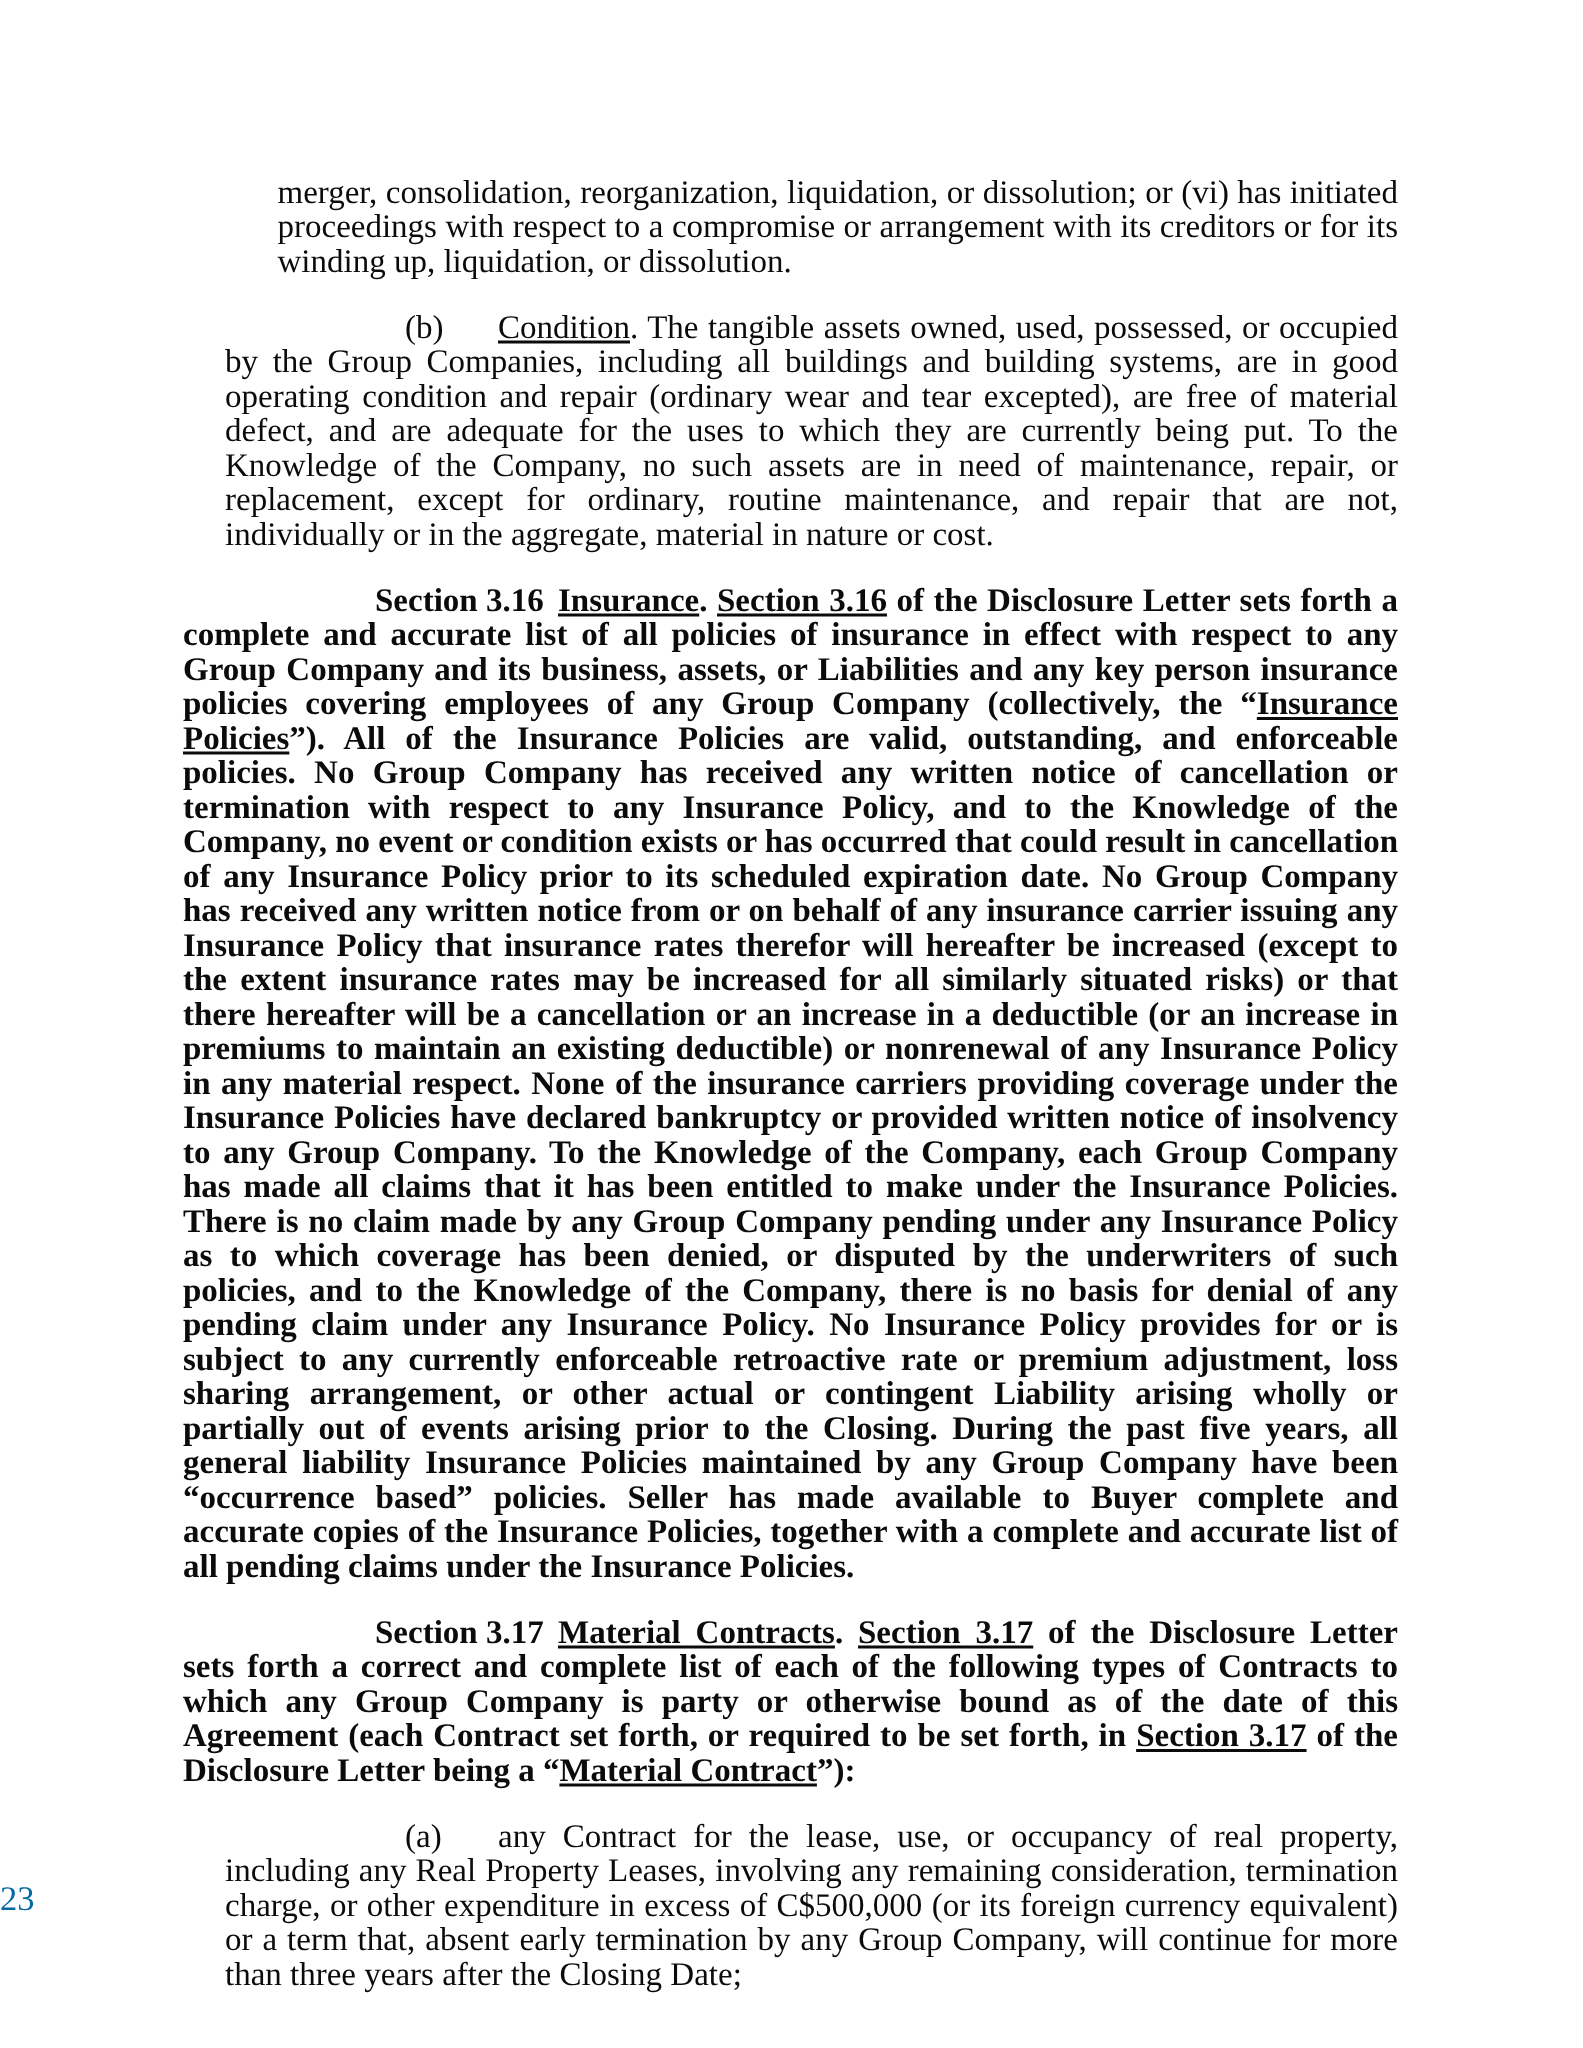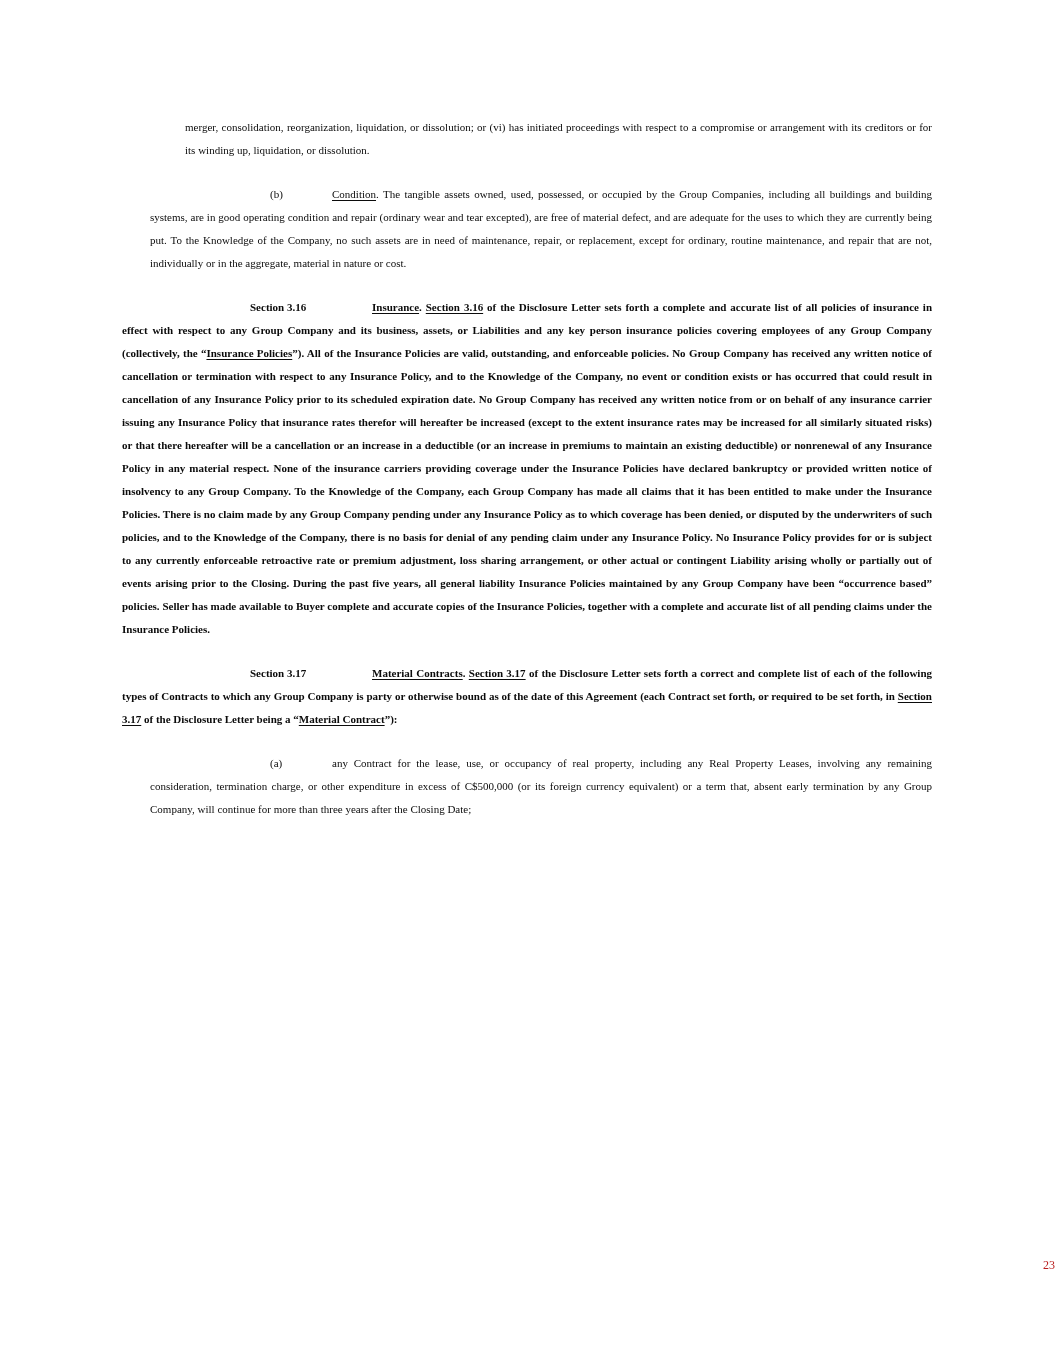--- a/index.html
+++ b/index.html
@@ -16,21 +16,21 @@
     overflow: hidden;
   }
   .text-block {
     position: absolute;
     left: 122px;
     top: 116px;
     width: 810px;
   }
   .para {
     font-family: "Liberation Serif", serif;
-    font-size: 11px;
+    font-size: 22px;
     line-height: 23px;
     color: #0b0b0b;
     text-align: justify;
     margin: 0 0 21px 0;
   }
   
   .p-cont {
     margin-left: 63px;
   }
   .p-sub {
@@ -50,25 +50,25 @@
     display: inline-block;
     text-indent: 0;
   }
   .p-section .tab-label { min-width: 122px; }
   .p-sub .tab-label { min-width: 62px; }
   .footer {
     position: absolute;
     left: 0;
     top: 1254px;
     width: 100%;
-    text-align: right;
+    text-align: left;
     font-family: "Liberation Serif", serif;
-    font-size: 12px;
+    font-size: 23px;
     line-height: 23px;
-    color: #b91c1c;
+    color: #0369a1;
   }
 </style>
 </head>
 <body>
 
 <div class="page">
   <div class="text-block">
     <p class="para p-cont"><span>merger, consolidation, reorganization, liquidation, or dissolution; or (vi) has initiated proceedings with respect to a compromise or arrangement with its creditors or for its winding up, liquidation, or dissolution.</span></p>
     <p class="para p-sub"><span class="tab-label">(b)</span><span class="u">Condition</span><span>. The tangible assets owned, used, possessed, or occupied by the Group Companies, including all buildings and building systems, are in good operating condition and repair (ordinary wear and tear excepted), are free of material defect, and are adequate for the uses to which they are currently being put. To the Knowledge of the Company, no such assets are in need of maintenance, repair, or replacement, except for ordinary, routine maintenance, and repair that are not, individually or in the aggregate, material in nature or cost.</span></p>
     <p class="para p-section"><span class="tab-label">Section 3.16</span><span class="u">Insurance</span><span>. </span><span class="u">Section 3.16</span><span> of the Disclosure Letter sets forth a complete and accurate list of all policies of insurance in effect with respect to any Group Company and its business, assets, or Liabilities and any key person insurance policies covering employees of any Group Company (collectively, the “</span><span class="u">Insurance Policies</span><span>”). All of the Insurance Policies are valid, outstanding, and enforceable policies. No Group Company has received any written notice of cancellation or termination with respect to any Insurance Policy, and to the Knowledge of the Company, no event or condition exists or has occurred that could result in cancellation of any Insurance Policy prior to its scheduled expiration date. No Group Company has received any written notice from or on behalf of any insurance carrier issuing any Insurance Policy that insurance rates therefor will hereafter be increased (except to the extent insurance rates may be increased for all similarly situated risks) or that there hereafter will be a cancellation or an increase in a deductible (or an increase in premiums to maintain an existing deductible) or nonrenewal of any Insurance Policy in any material respect. None of the insurance carriers providing coverage under the Insurance Policies have declared bankruptcy or provided written notice of insolvency to any Group Company. To the Knowledge of the Company, each Group Company has made all claims that it has been entitled to make under the Insurance Policies. There is no claim made by any Group Company pending under any Insurance Policy as to which coverage has been denied, or disputed by the underwriters of such policies, and to the Knowledge of the Company, there is no basis for denial of any pending claim under any Insurance Policy. No Insurance Policy provides for or is subject to any currently enforceable retroactive rate or premium adjustment, loss sharing arrangement, or other actual or contingent Liability arising wholly or partially out of events arising prior to the Closing. During the past five years, all general liability Insurance Policies maintained by any Group Company have been “occurrence based” policies. Seller has made available to Buyer complete and accurate copies of the Insurance Policies, together with a complete and accurate list of all pending claims under the Insurance Policies.</span></p>

